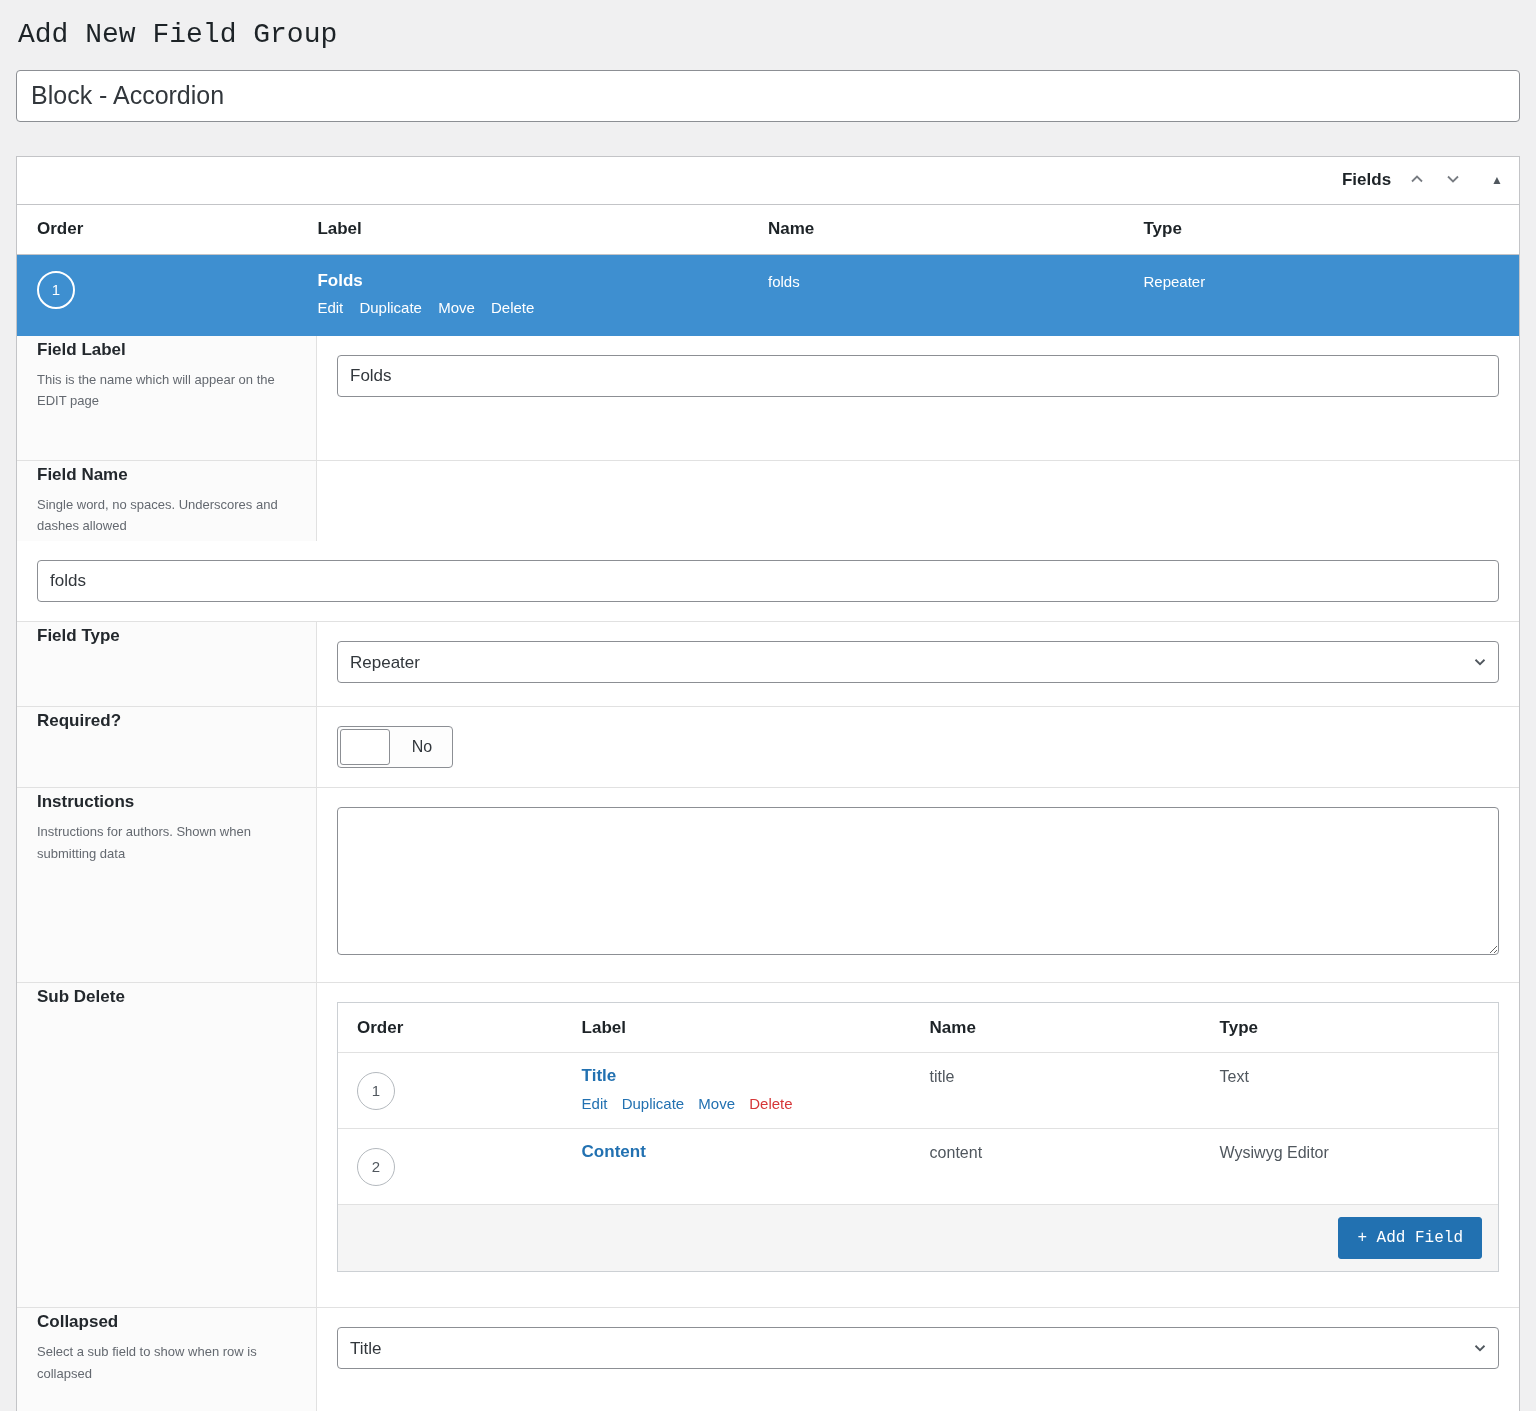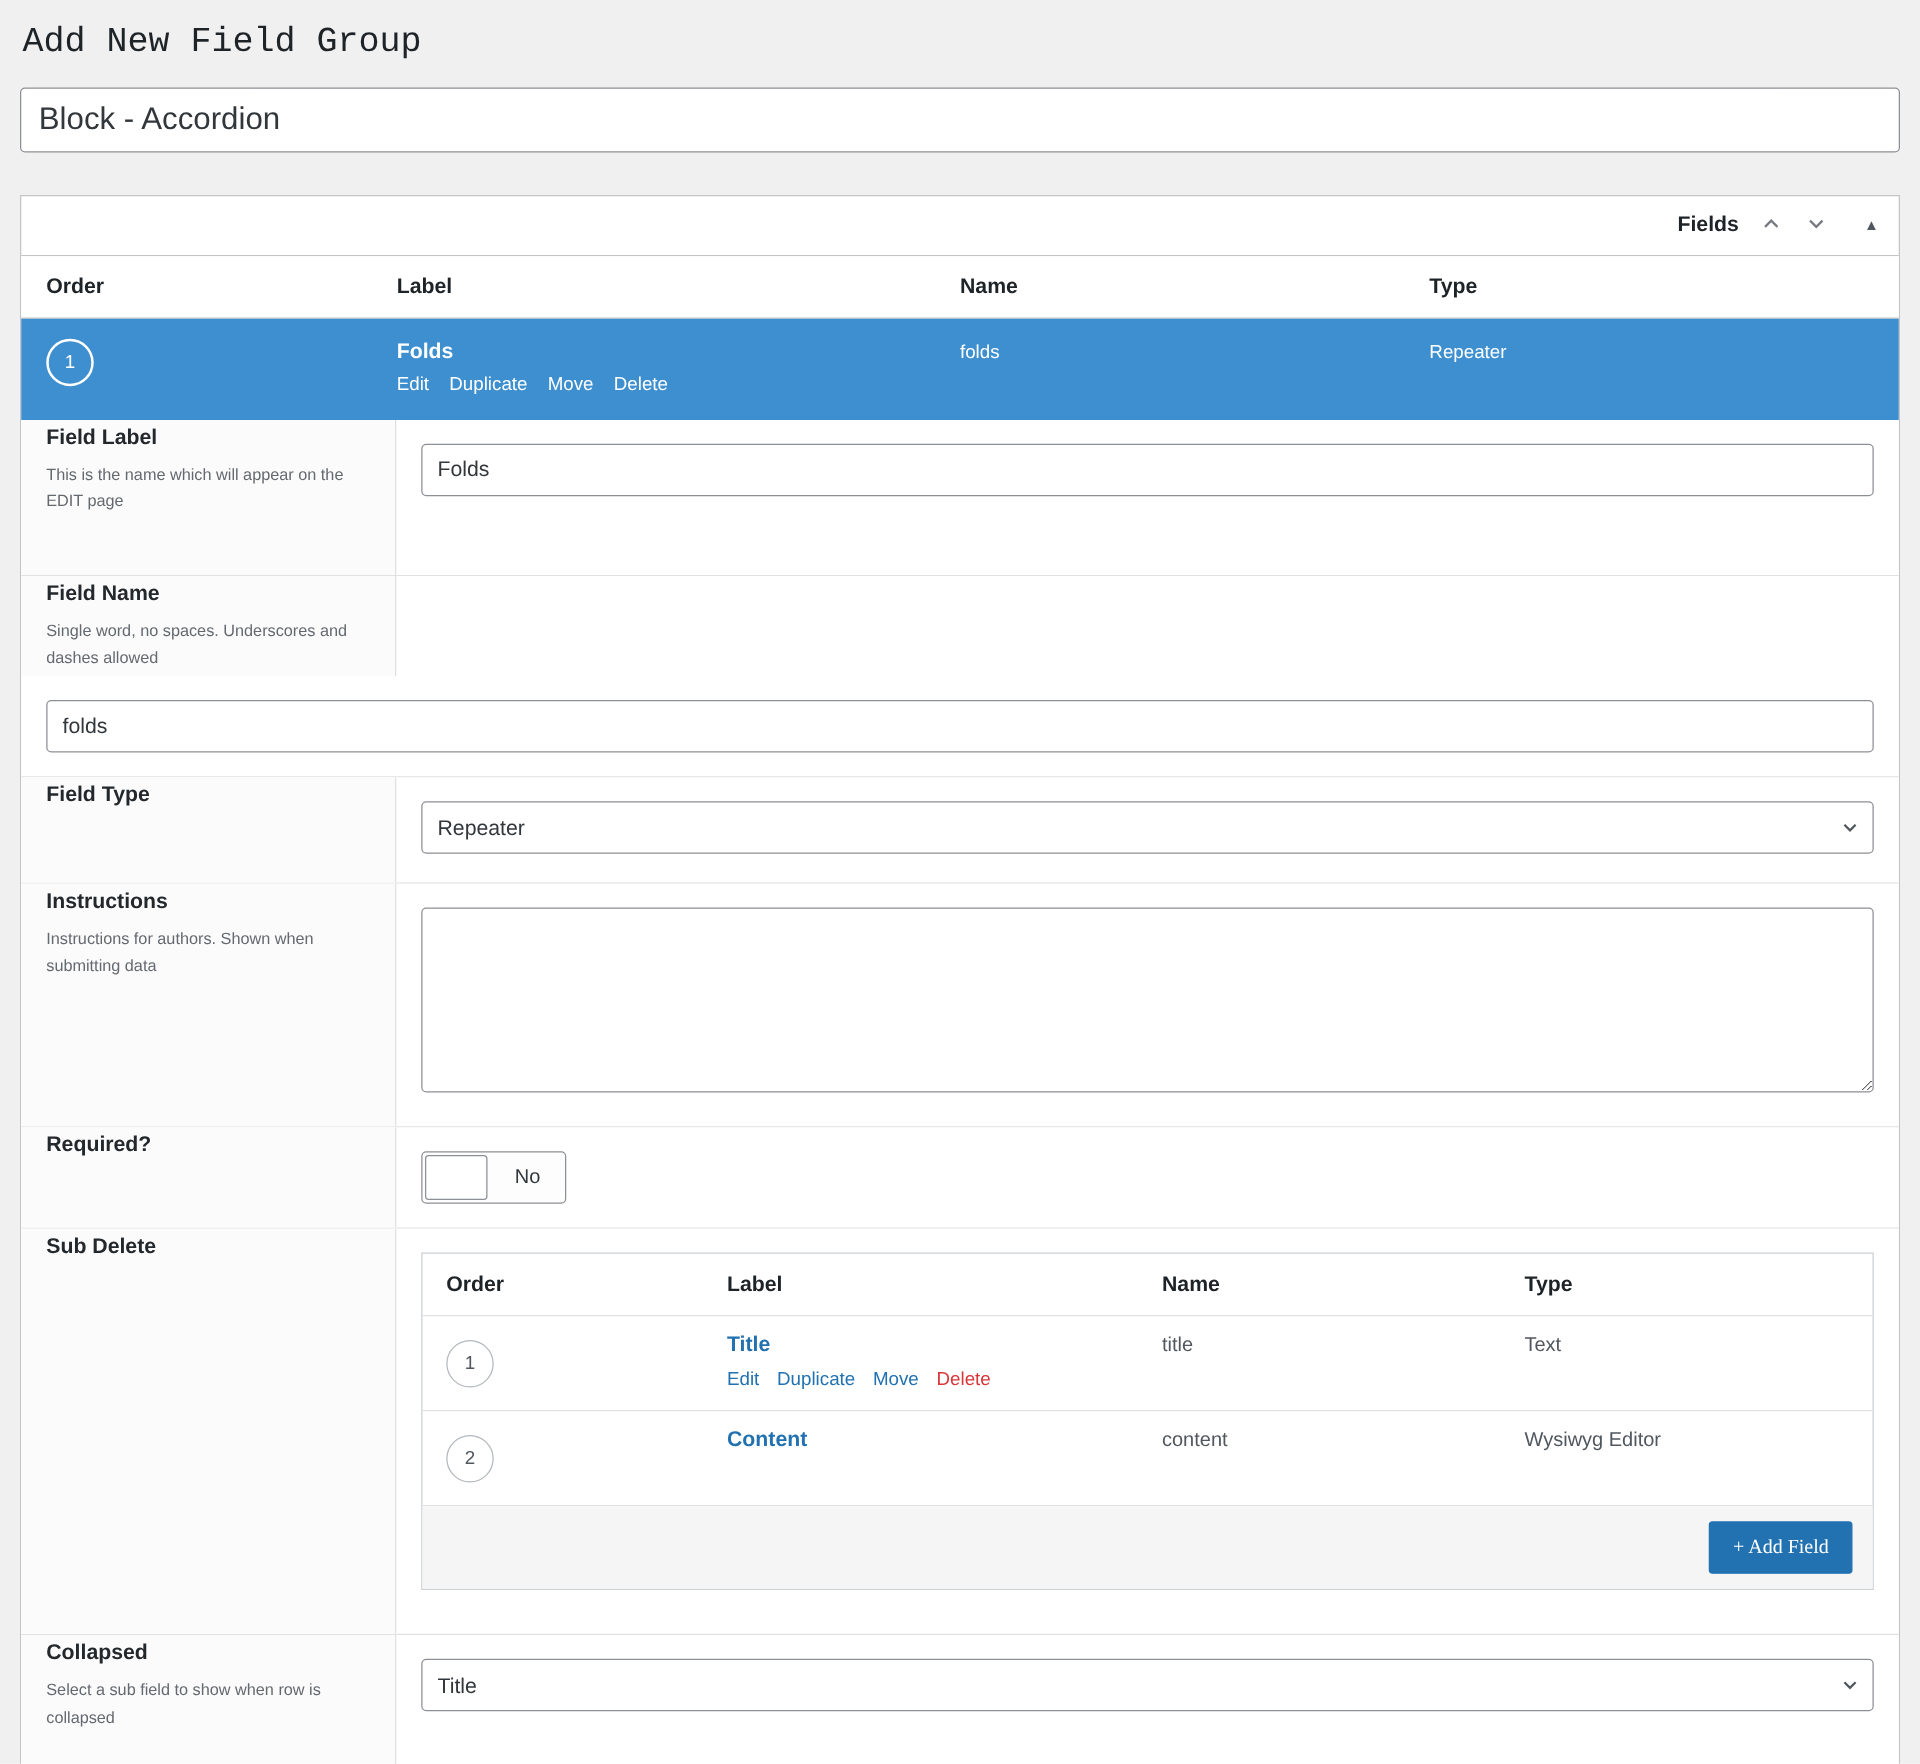--- a/index.html
+++ b/index.html
@@ -191,21 +191,21 @@
   .sub-meta { font-size: 16px; color: #50575e; margin-top: 2px; }
 
   .sub-footer {
     display: flex; justify-content: flex-end; align-items: center;
     background: #f5f5f5; padding: 12px 16px; min-height: 66px;
   }
   .add-field-btn {
     background: #2271b1; color: #fff;
     border: 1px solid #2271b1; border-radius: 3px;
     height: 42px; padding: 0 18px; font-size: 16px;
-    font-family: Liberation Serif, serif;
+    font-family: Liberation Mono, monospace;
     cursor: pointer;
   }
 </style>
 </head>
 <body>
 
 <div class="wrap">
 
   <h1 class="page-title">Add New Field Group</h1>
 
@@ -293,39 +293,39 @@
           </select>
           <span class="select-chevron">
             <svg width="18" height="18" viewBox="0 0 20 20">
                 <polyline points="5,7.5 10,12.5 15,7.5" fill="none" stroke="#50575e" stroke-width="2"></polyline>
               </svg>
           </span>
         </div>
       </div>
     </div>
 
-    <div class="setting-row rh-instr">
-      <div class="setting-label">
-        <div class="lbl">Instructions</div>
-        <div class="desc">Instructions for authors. Shown when submitting data</div>
-      </div>
-      <div class="setting-input">
-        <textarea class="instructions-ta" style=""></textarea>
-      </div>
-    </div>
-
     <div class="setting-row rh-req">
       <div class="setting-label">
         <div class="lbl">Required?</div>
       </div>
       <div class="setting-input">
         <div class="toggle">
           <div class="knob"></div>
           <div class="state">No</div>
         </div>
+      </div>
+    </div>
+
+    <div class="setting-row rh-instr">
+      <div class="setting-label">
+        <div class="lbl">Instructions</div>
+        <div class="desc">Instructions for authors. Shown when submitting data</div>
+      </div>
+      <div class="setting-input">
+        <textarea class="instructions-ta" style=""></textarea>
       </div>
     </div>
 
     <div class="setting-row rh-sub">
       <div class="setting-label">
         <div class="lbl">Sub Delete</div>
       </div>
       <div class="setting-input">
         <div class="subfields">
 

